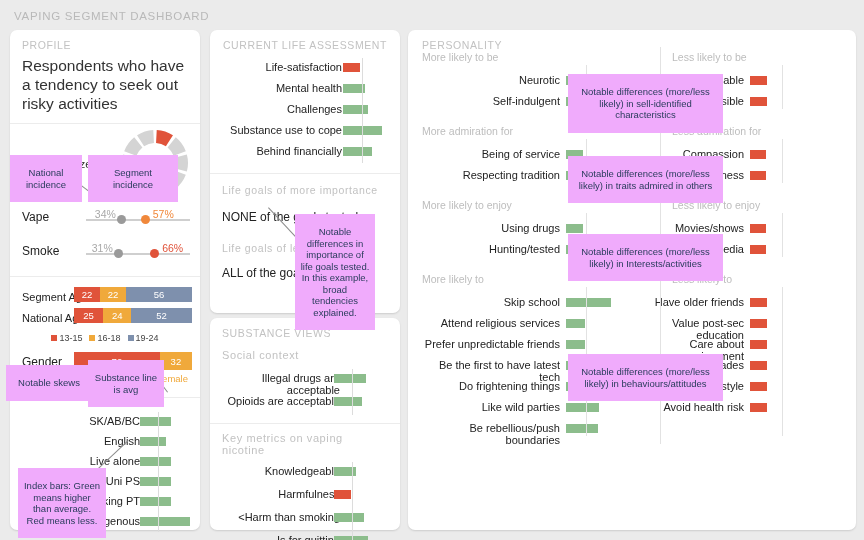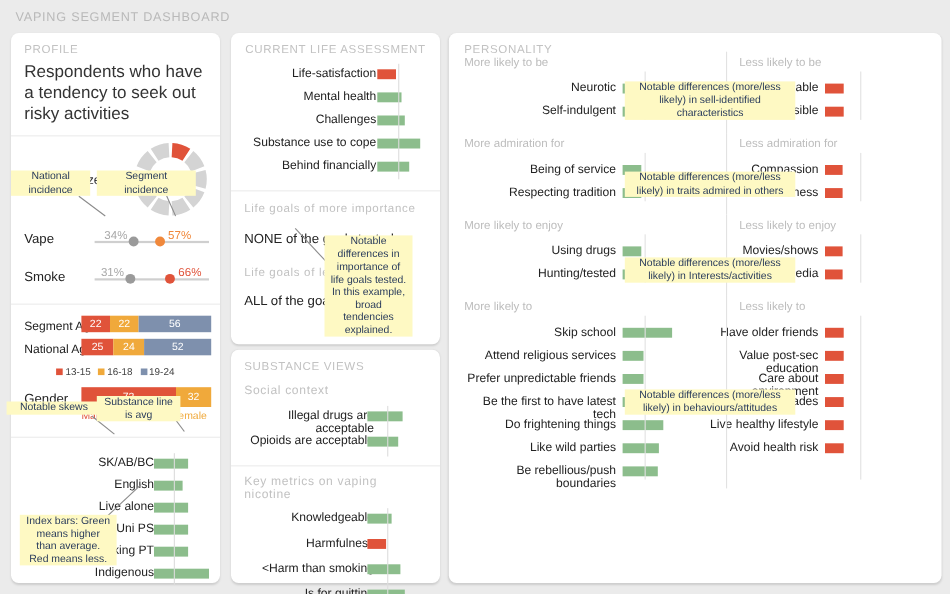--- a/index.html
+++ b/index.html
@@ -75,23 +75,23 @@
   .ix-row{position:relative;height:20px;}
   .ix-lab{
     position:absolute;text-align:right;font-size:11px;color:#222;
     top:3px;
   }
   .ix-bar{position:absolute;height:9px;top:5px;}
   .ix-avg{position:absolute;width:1px;background:#dcdcdc;}
 
   
   .callout{
-    position:absolute;background:#fef9c3;color:#2a3c5c;
+    position:absolute;background:#f0abfc;color:#2a3c5c;
     font-size:9.5px;line-height:11.5px;text-align:center;
-    padding:0 5px;z-index:30;
+    padding:12px 5px;z-index:30;
   }
   .leader{position:absolute;background:#8b8b8b;height:1px;transform-origin:0 0;z-index:29;}
 
   
   .pers-col-head{font-size:10.5px;color:#bdbdbd;}
   .pers-lab{position:absolute;text-align:right;font-size:11px;color:#222;top:3px;}
   .pers-bar{position:absolute;height:9px;top:5px;}
   .vline{position:absolute;width:1px;background:#e2e2e2;}
 </style>
 </head>

